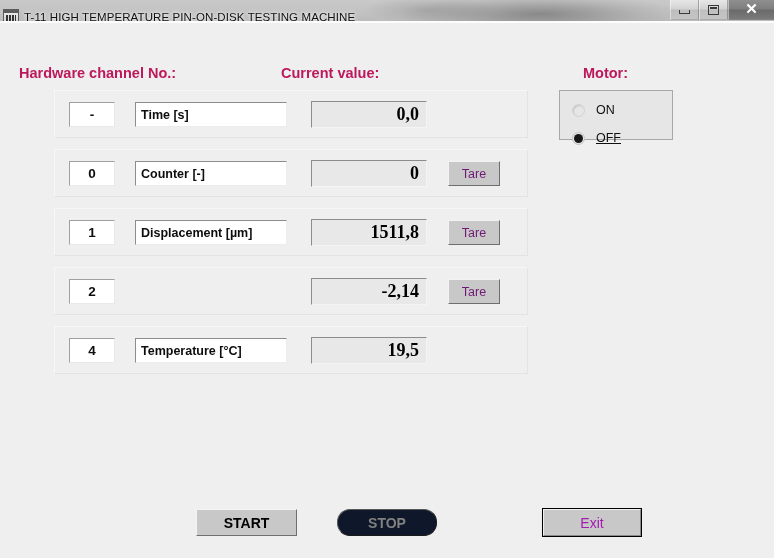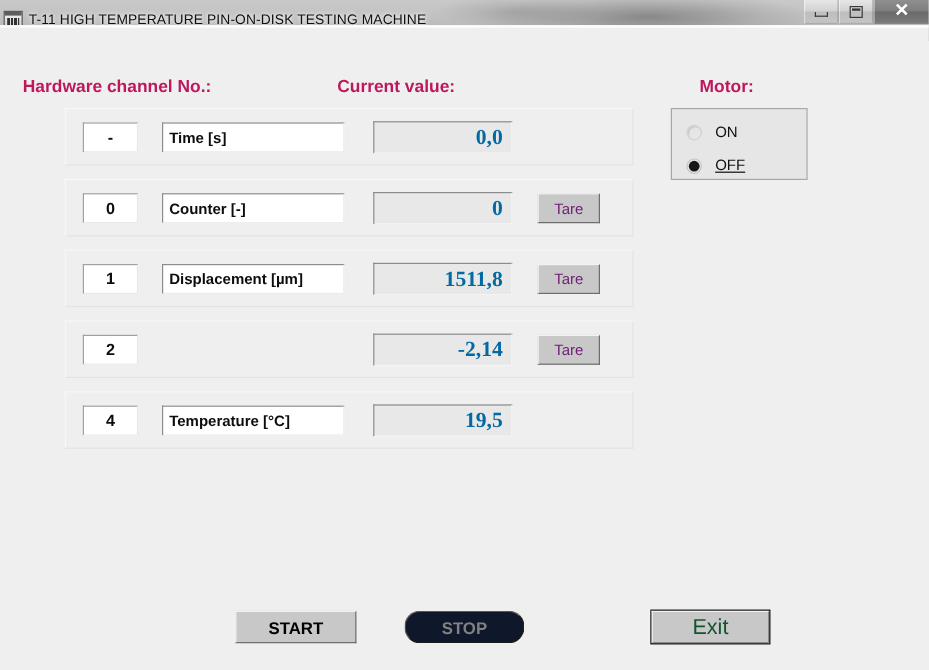--- a/index.html
+++ b/index.html
@@ -194,21 +194,21 @@
     width: 116px; height: 27px;
     background: #e8e8e8;
     border-top: 1px solid #8c8c8c;
     border-left: 1px solid #8c8c8c;
     border-right: 1px solid #f4f4f4;
     border-bottom: 1px solid #f4f4f4;
     box-sizing: border-box;
     font-family: "Liberation Serif", serif;
     font-size: 18px;
     font-weight: bold;
-    color: #0369a1;
+    color: #000000;
     display: flex;
     align-items: center;
     justify-content: flex-end;
     padding-right: 7px;
   }
   .tare-btn {
     position: absolute;
     left: 393px; top: 11px;
     width: 52px; height: 25px;
     background: #c8c8c8;
@@ -224,21 +224,21 @@
     justify-content: center;
     cursor: default;
   }
 
   
   #motor-group {
     position: absolute;
     left: 559px;
     top: 67px;
     width: 114px;
-    height: 60px;
+    height: 50px;
     background: #e6e6e6;
     border: 1px solid #a8a8a8;
     box-sizing: border-box;
   }
   .radio-row {
     position: absolute;
     left: 12px;
     display: flex;
     align-items: center;
     cursor: default;
@@ -325,22 +325,22 @@
     box-sizing: border-box;
     cursor: default;
   }
   #btn-exit .inner {
     width: 100%; height: 100%;
     border-top: 1px solid #f0f0f0;
     border-left: 1px solid #f0f0f0;
     border-right: 1px solid #8a8a8a;
     border-bottom: 1px solid #8a8a8a;
     box-sizing: border-box;
-    font-size: 18px;
-    color: #14532d;
+    font-size: 14px;
+    color: #a21caf;
     display: flex;
     align-items: center;
     justify-content: center;
   }
 </style>
 </head>
 <body>
 
 <div id="titlebar">
   <div class="tb-icon"></div>

